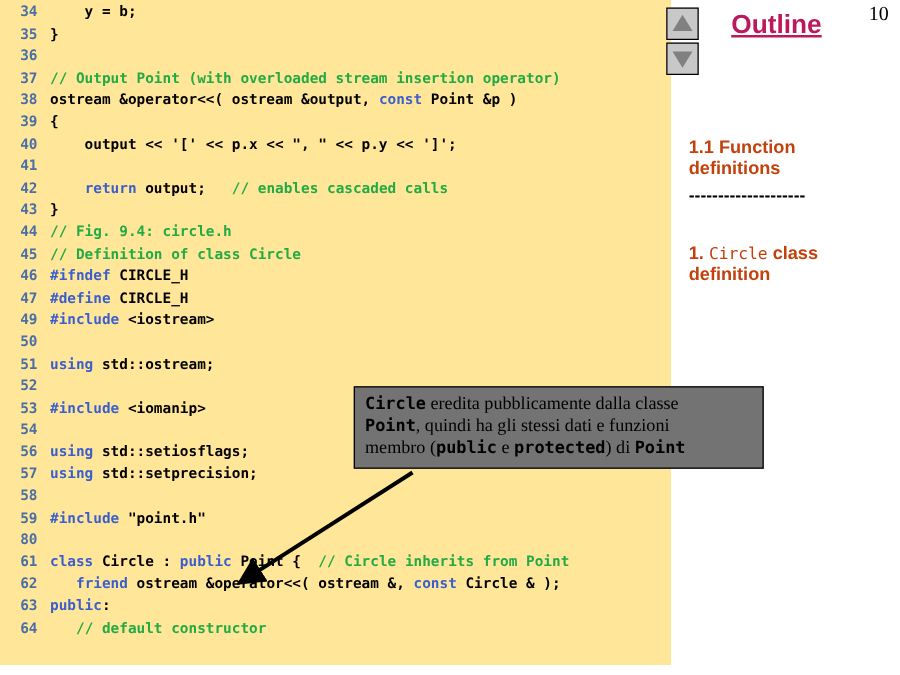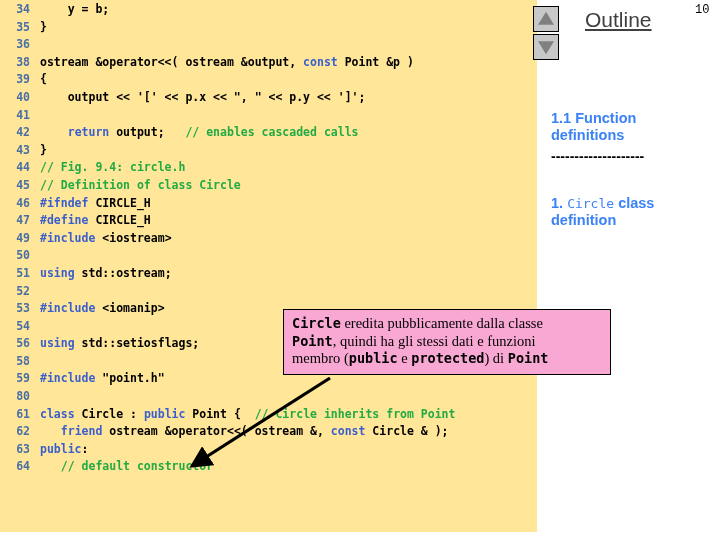--- a/index.html
+++ b/index.html
@@ -109,41 +109,42 @@
     width: 183px;
     height: 540px;
     background: #ffffff;
   }
 
   #outline-title {
     position: absolute;
     left: 48px;
     top: 8px;
     font-size: 21px;
-    color: #404040;
+    color: #be185d;
     text-decoration: underline;
     font-family: "Liberation Sans", sans-serif;
+    font-weight: bold;
   }
 
   #page-number {
     position: absolute;
     left: 158px;
     top: 3px;
-    font-size: 12px;
+    font-size: 16px;
     color: #000000;
-    font-family: Liberation Mono, monospace;
+    font-family: Liberation Serif, serif;
   }
 
   .outline-entry {
     position: absolute;
     left: 14px;
     width: 162px;
     font-size: 14.5px;
     font-weight: bold;
-    color: #3b82f6;
+    color: #c2410c;
     line-height: 17px;
     font-family: "Liberation Sans", sans-serif;
   }
   #outline-entry-1 { top: 110px; }
   #outline-rule    { top: 148px; left: 14px; position: absolute;
                      font-size: 14px; font-weight: bold; letter-spacing: 0px;
                      color: #000000; font-family: "Liberation Sans", sans-serif; }
   #outline-entry-2 { top: 195px; }
 
   .mono-inline {
@@ -152,21 +153,21 @@
     font-weight: normal;
   }
 
   
   #callout {
     position: absolute;
     left: 283px;
     top: 309px;
     width: 328px;
     box-sizing: border-box;
-    background: #f9a8d4;
+    background: #737373;
     border: 1.5px solid #000000;
     padding: 5px 7px 6px 8px;
     z-index: 20;
     font-family: "Liberation Serif", serif;
     font-size: 14.5px;
     line-height: 17.5px;
     color: #000000;
   }
   #callout .cm {
     font-family: "DejaVu Sans Mono", "Liberation Mono", monospace;
@@ -186,37 +187,39 @@
   }
 </style>
 </head>
 <body>
 
 <div id="code-pane">
   <div id="code-lines">
       <div class="code-line"><span class="ln">34</span><span class="code-text"><span class="tok-id">    y = b;</span></span></div>
       <div class="code-line"><span class="ln">35</span><span class="code-text"><span class="tok-id">}</span></span></div>
       <div class="code-line"><span class="ln">36</span><span class="code-text"><span class="tok-id"></span></span></div>
+      <div class="code-line"><span class="ln">37</span><span class="code-text"><span class="tok-cmt">// Output Point (with overloaded stream insertion operator)</span></span></div>
       <div class="code-line"><span class="ln">38</span><span class="code-text"><span class="tok-id">ostream &amp;operator&lt;&lt;( ostream &amp;output, </span><span class="tok-kw">const</span><span class="tok-id"> Point &amp;p )</span></span></div>
       <div class="code-line"><span class="ln">39</span><span class="code-text"><span class="tok-id">{</span></span></div>
       <div class="code-line"><span class="ln">40</span><span class="code-text"><span class="tok-id">    output &lt;&lt; '[' &lt;&lt; p.x &lt;&lt; ", " &lt;&lt; p.y &lt;&lt; ']';</span></span></div>
       <div class="code-line"><span class="ln">41</span><span class="code-text"><span class="tok-id"></span></span></div>
       <div class="code-line"><span class="ln">42</span><span class="code-text"><span class="tok-id">    </span><span class="tok-kw">return</span><span class="tok-id"> output;   </span><span class="tok-cmt">// enables cascaded calls</span></span></div>
       <div class="code-line"><span class="ln">43</span><span class="code-text"><span class="tok-id">}</span></span></div>
       <div class="code-line"><span class="ln">44</span><span class="code-text"><span class="tok-cmt">// Fig. 9.4: circle.h</span></span></div>
       <div class="code-line"><span class="ln">45</span><span class="code-text"><span class="tok-cmt">// Definition of class Circle</span></span></div>
       <div class="code-line"><span class="ln">46</span><span class="code-text"><span class="tok-pre">#ifndef</span><span class="tok-id"> CIRCLE_H</span></span></div>
       <div class="code-line"><span class="ln">47</span><span class="code-text"><span class="tok-pre">#define</span><span class="tok-id"> CIRCLE_H</span></span></div>
       <div class="code-line"><span class="ln">49</span><span class="code-text"><span class="tok-pre">#include</span><span class="tok-id"> &lt;iostream&gt;</span></span></div>
       <div class="code-line"><span class="ln">50</span><span class="code-text"><span class="tok-id"></span></span></div>
       <div class="code-line"><span class="ln">51</span><span class="code-text"><span class="tok-kw">using</span><span class="tok-id"> std::ostream;</span></span></div>
       <div class="code-line"><span class="ln">52</span><span class="code-text"><span class="tok-id"></span></span></div>
       <div class="code-line"><span class="ln">53</span><span class="code-text"><span class="tok-pre">#include</span><span class="tok-id"> &lt;iomanip&gt;</span></span></div>
       <div class="code-line"><span class="ln">54</span><span class="code-text"><span class="tok-id"></span></span></div>
       <div class="code-line"><span class="ln">56</span><span class="code-text"><span class="tok-kw">using</span><span class="tok-id"> std::setiosflags;</span></span></div>
+      <div class="code-line"><span class="ln">57</span><span class="code-text"><span class="tok-kw">using</span><span class="tok-id"> std::setprecision;</span></span></div>
       <div class="code-line"><span class="ln">58</span><span class="code-text"><span class="tok-id"></span></span></div>
       <div class="code-line"><span class="ln">59</span><span class="code-text"><span class="tok-pre">#include</span><span class="tok-id"> "point.h"</span></span></div>
       <div class="code-line"><span class="ln">80</span><span class="code-text"><span class="tok-id"></span></span></div>
       <div class="code-line"><span class="ln">61</span><span class="code-text"><span class="tok-kw">class</span><span class="tok-id"> Circle : </span><span class="tok-kw">public</span><span class="tok-id"> Point {  </span><span class="tok-cmt">// Circle inherits from Point</span></span></div>
       <div class="code-line"><span class="ln">62</span><span class="code-text"><span class="tok-id">   </span><span class="tok-kw">friend</span><span class="tok-id"> ostream &amp;operator&lt;&lt;( ostream &amp;, </span><span class="tok-kw">const</span><span class="tok-id"> Circle &amp; );</span></span></div>
       <div class="code-line"><span class="ln">63</span><span class="code-text"><span class="tok-kw">public</span><span class="tok-id">:</span></span></div>
       <div class="code-line"><span class="ln">64</span><span class="code-text"><span class="tok-id">   </span><span class="tok-cmt">// default constructor</span></span></div>
     </div>
 </div>
 

